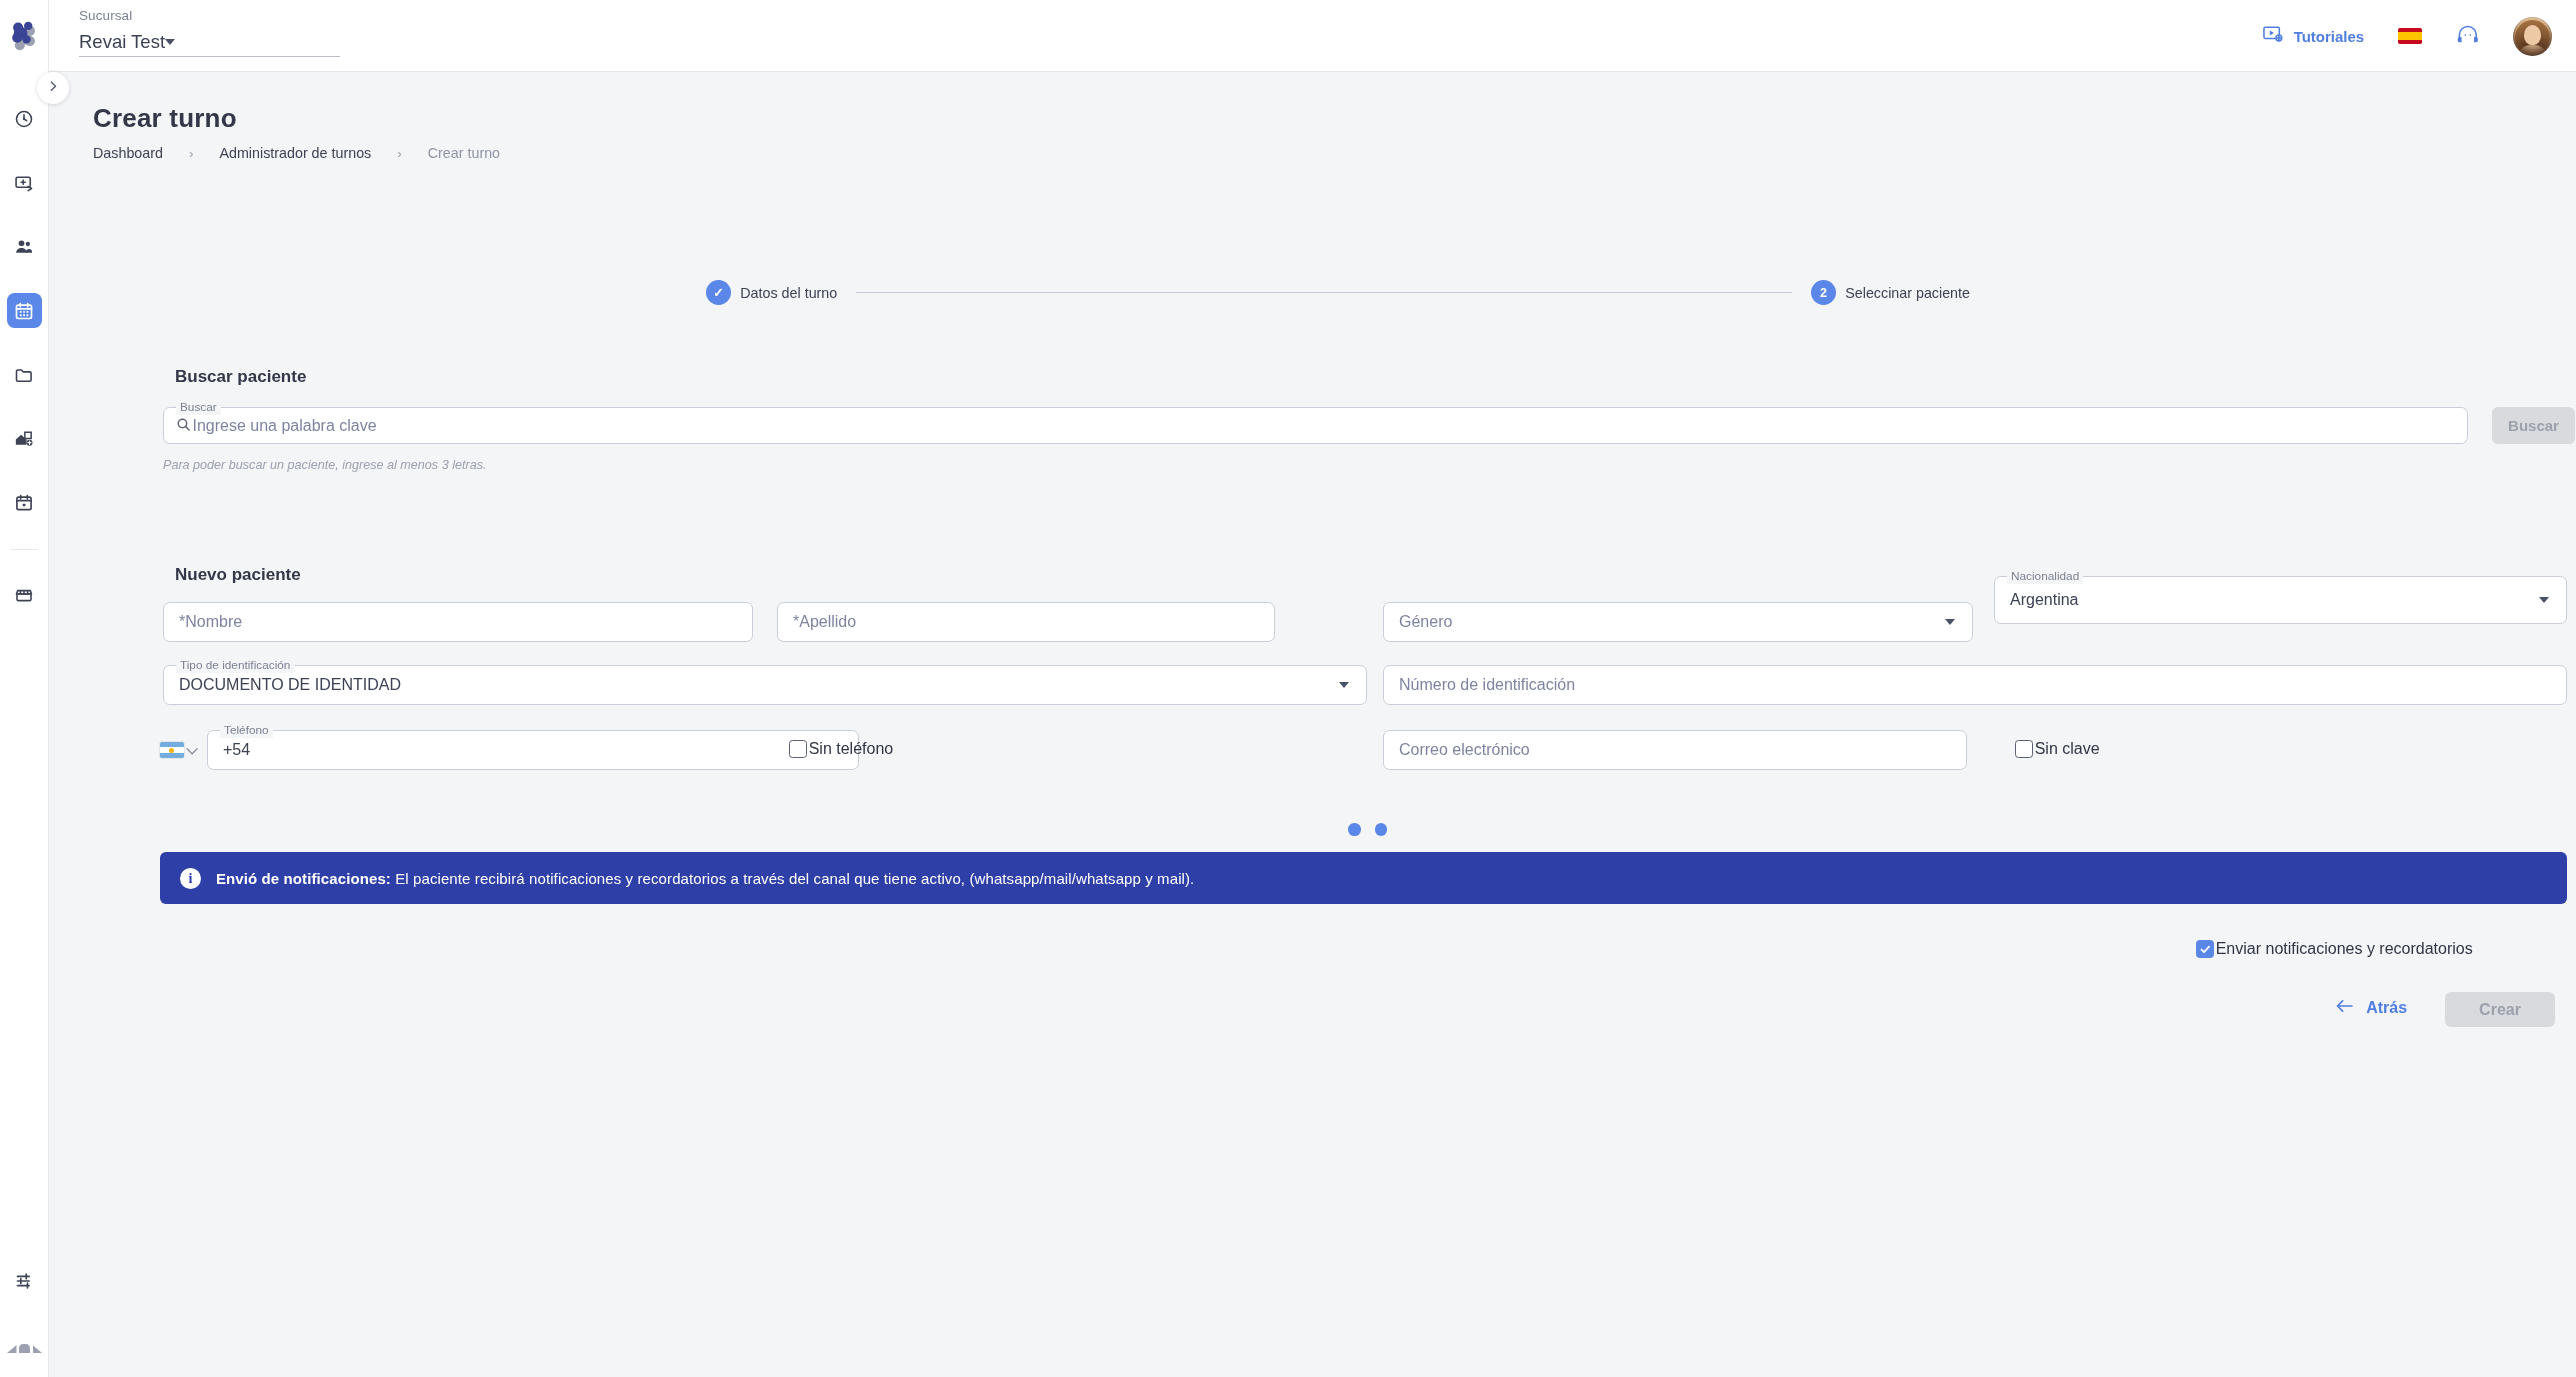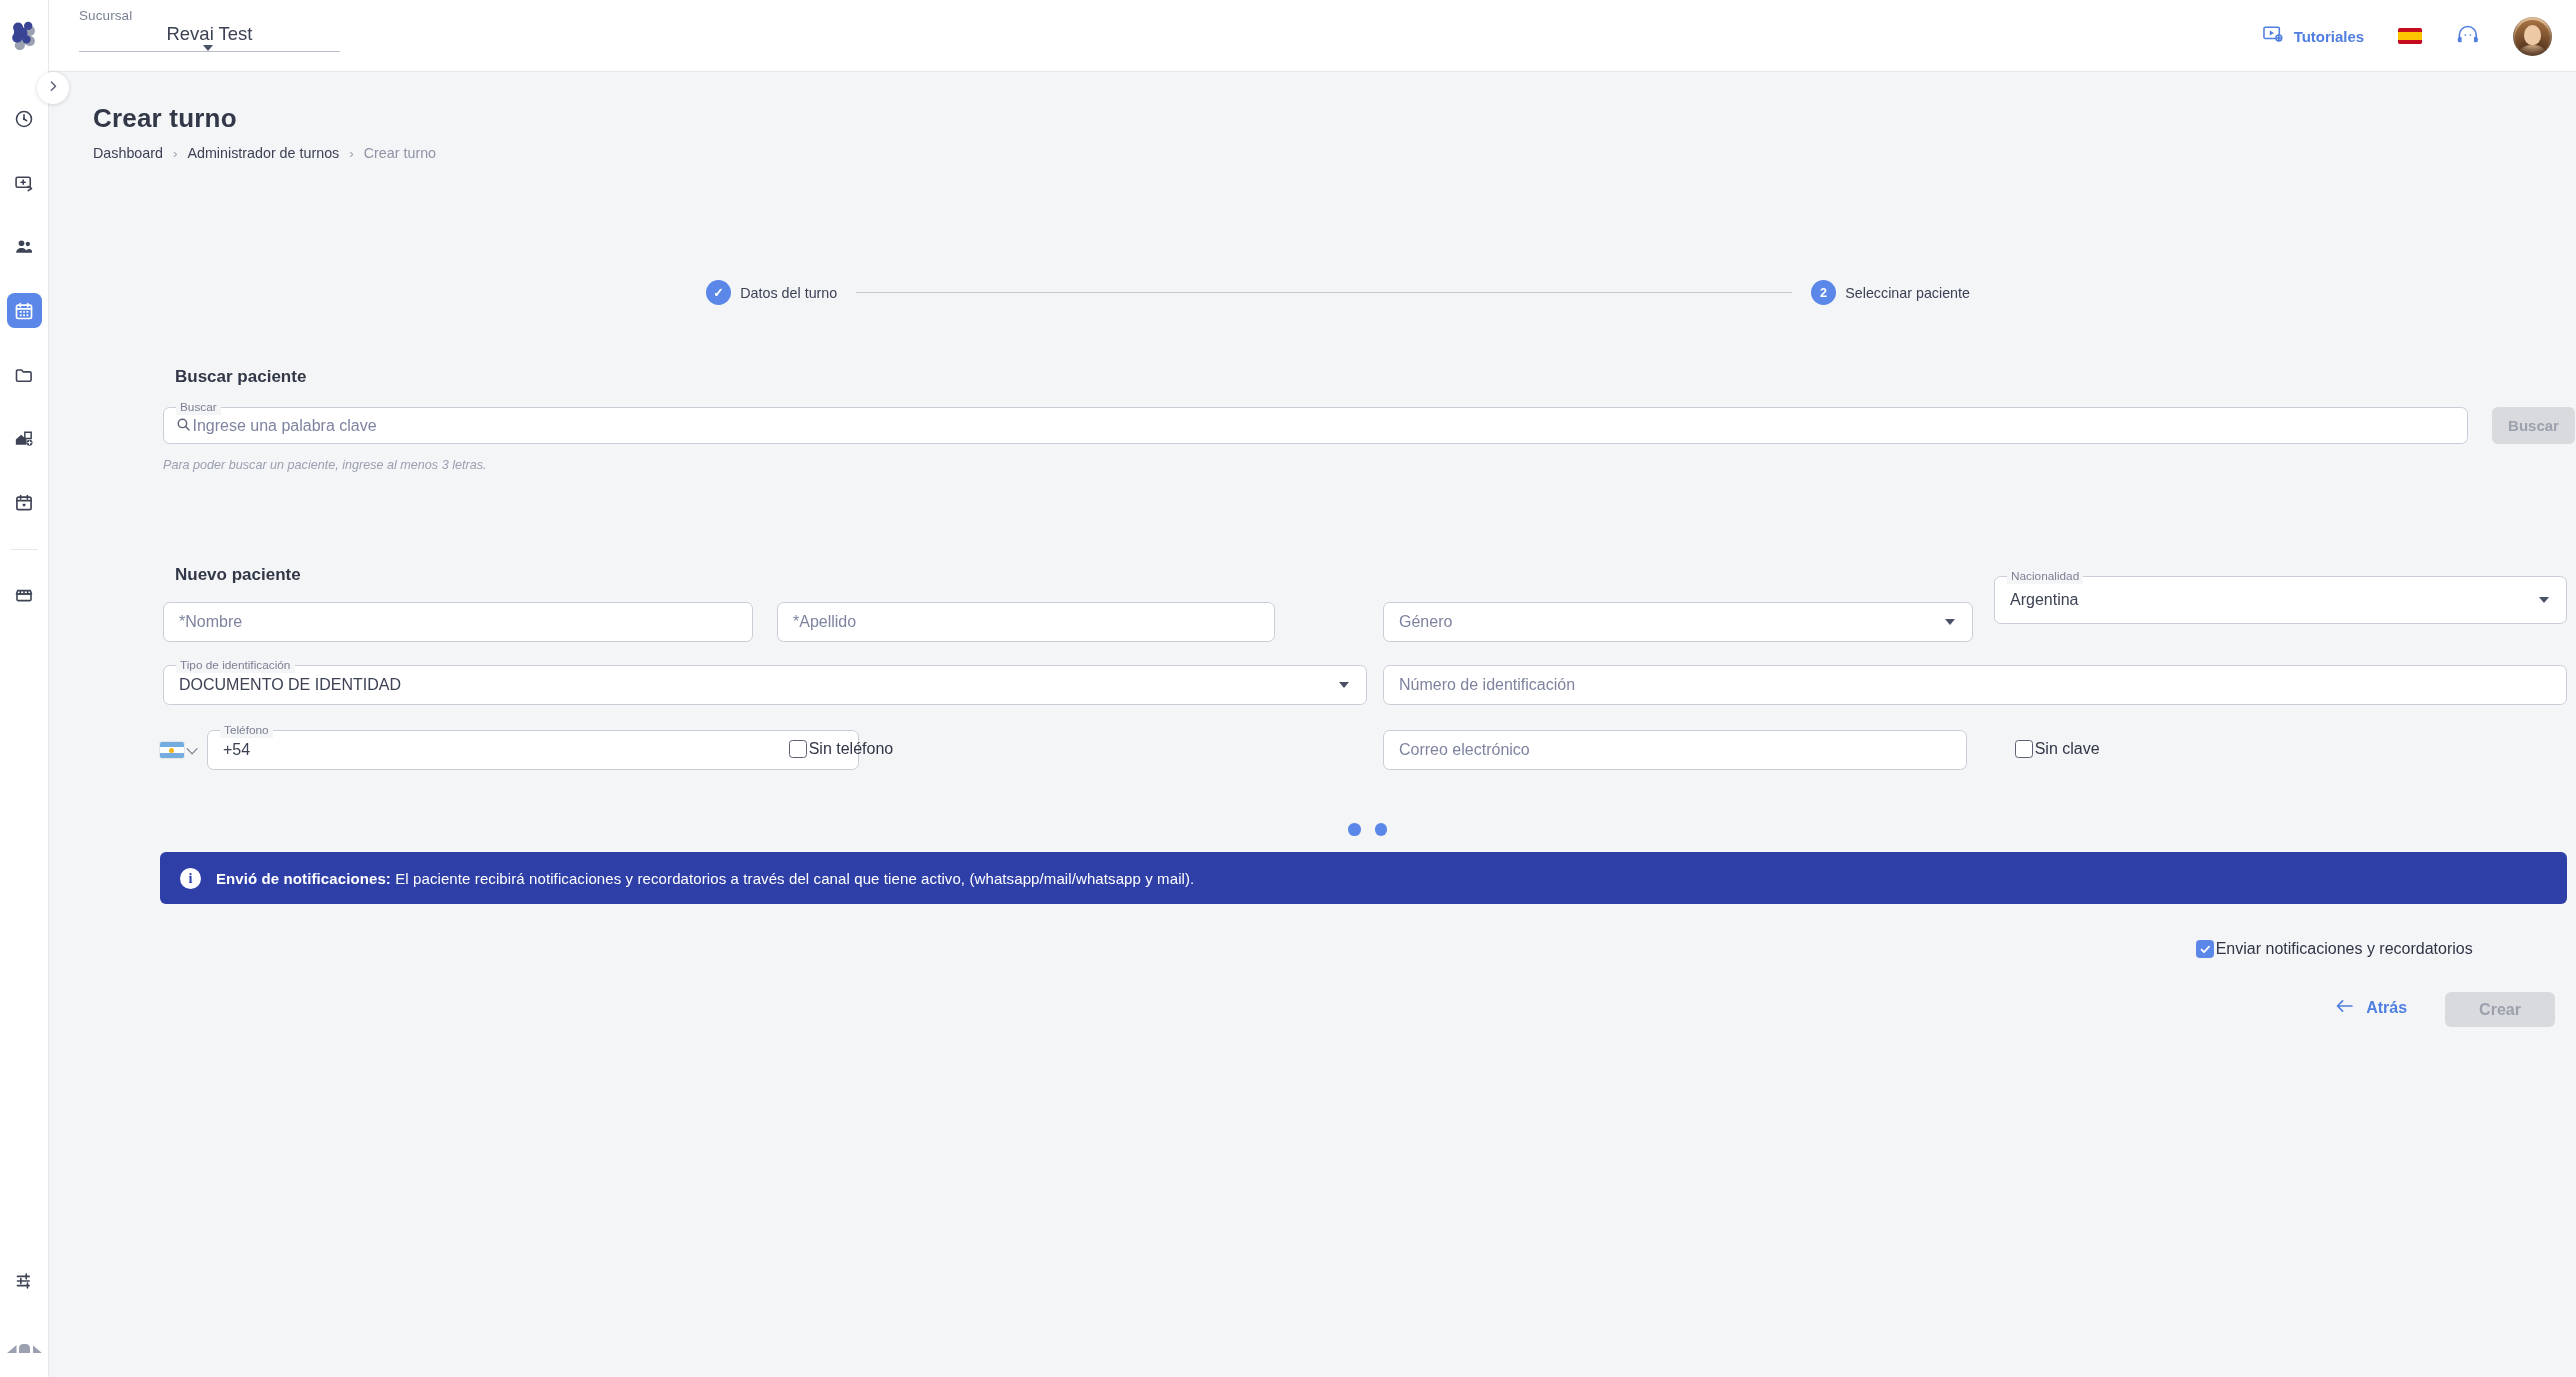--- a/index.html
+++ b/index.html
@@ -64,25 +64,24 @@
     width: 2527px; height: 72px;
     background: #ffffff;
     border-bottom: 0.8px solid #e6e8ec;
     z-index: 10;
   }
   #sucursal-wrap { position: absolute; left: 30px; top: 8.4px; width: 270px; }
   #sucursal-label {
     font-size: 13.5px; color: #7b8194; letter-spacing: 0.1px;
   }
   #sucursal-control {
-    width: 261px; height: 29px;
+    margin-top: 5px; width: 261px; height: 29px;
     border-bottom: 0.8px solid #b9bdc9;
     display: flex; align-items: center; justify-content: flex-start;
     cursor: pointer;
-    flex-direction: column;
   }
   #sucursal-value { font-size: 18.5px; color: #3c4254; }
   .caret-dn {
     width: 0; height: 0; border-left: 5.9px solid transparent;
     border-right: 5.9px solid transparent; border-top: 6.7px solid #4a5065;
     margin-right: 3.4px;
   }
   #topbar-right {
     position: absolute; right: 23.6px; top: 0; height: 72px;
     display: flex; align-items: center; gap: 34px;
@@ -119,21 +118,21 @@
     width: 2527px; height: 1305px;
     background: #f4f5f7;
     overflow: hidden;
   }
   #page-title {
     position: absolute; left: 44px; top: 31px;
     font-size: 26px; font-weight: bold; color: #323848; letter-spacing: 0.2px;
   }
   #breadcrumb {
     position: absolute; left: 44px; top: 73px;
-    display: flex; align-items: center; gap: 10px;
+    display: flex; align-items: center; gap: 26px;
     font-size: 14.3px; color: #3c4254;
   }
   #breadcrumb .bc-sep { color: #9aa0b0; font-size: 13.5px; }
   #breadcrumb .bc-item { cursor: pointer; }
   #breadcrumb .bc-current { color: #8e94a5; cursor: default; }
 
   
   #stepper {
     position: absolute; left: 657px; top: 202px;
     width: 1264px; height: 37px;

